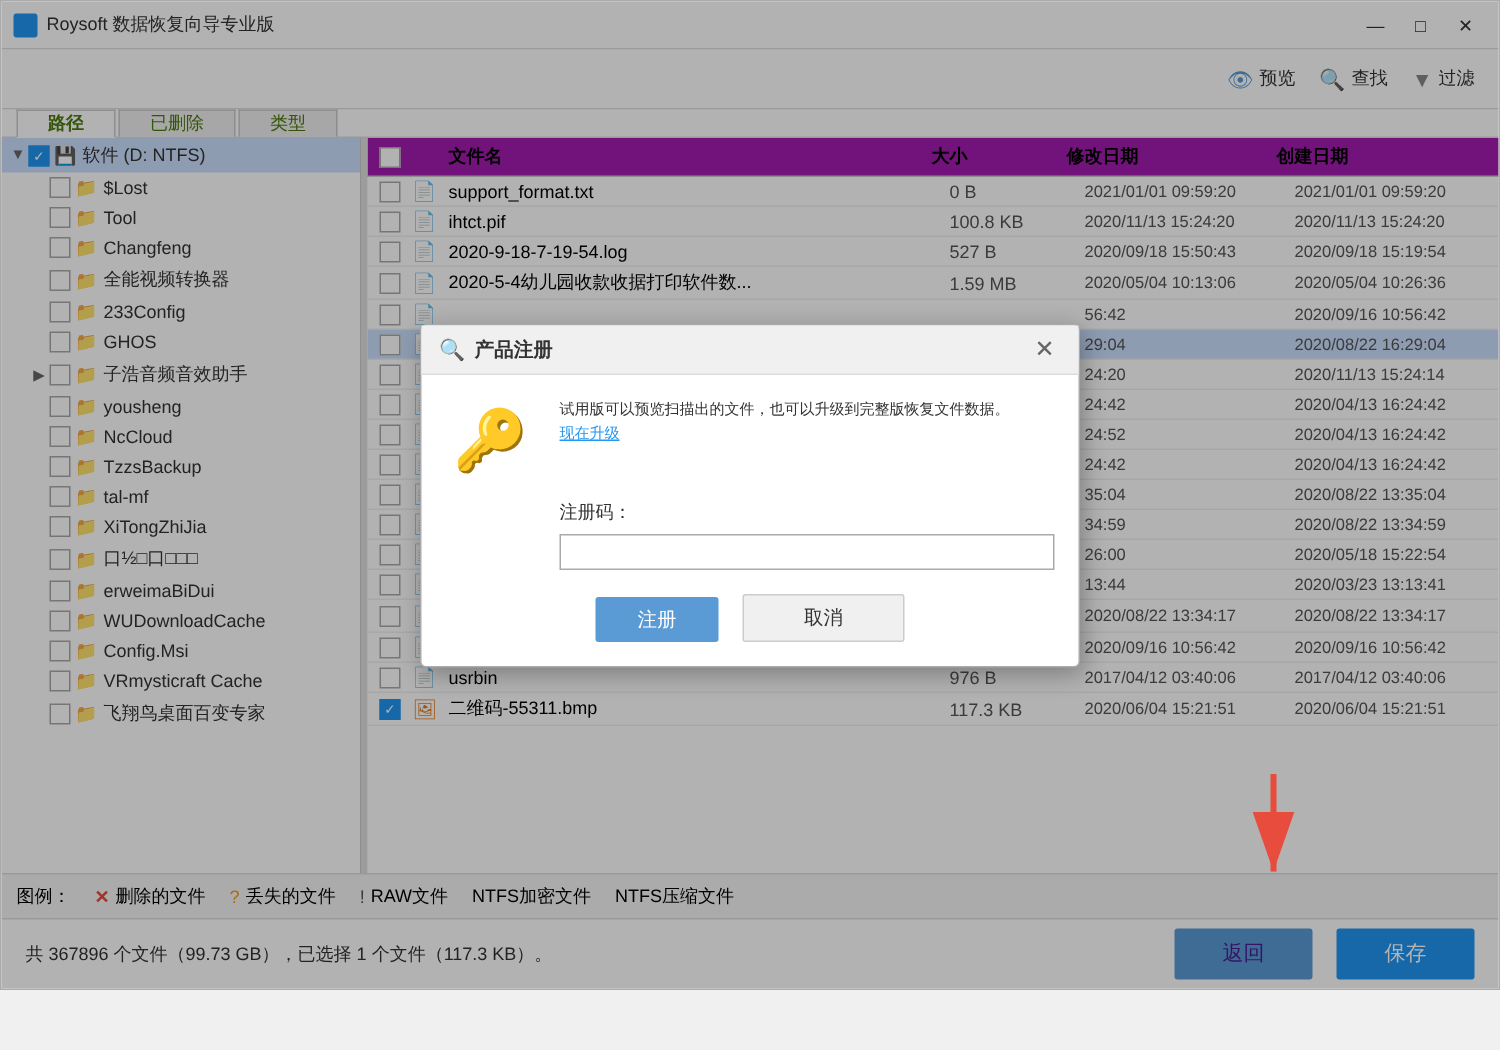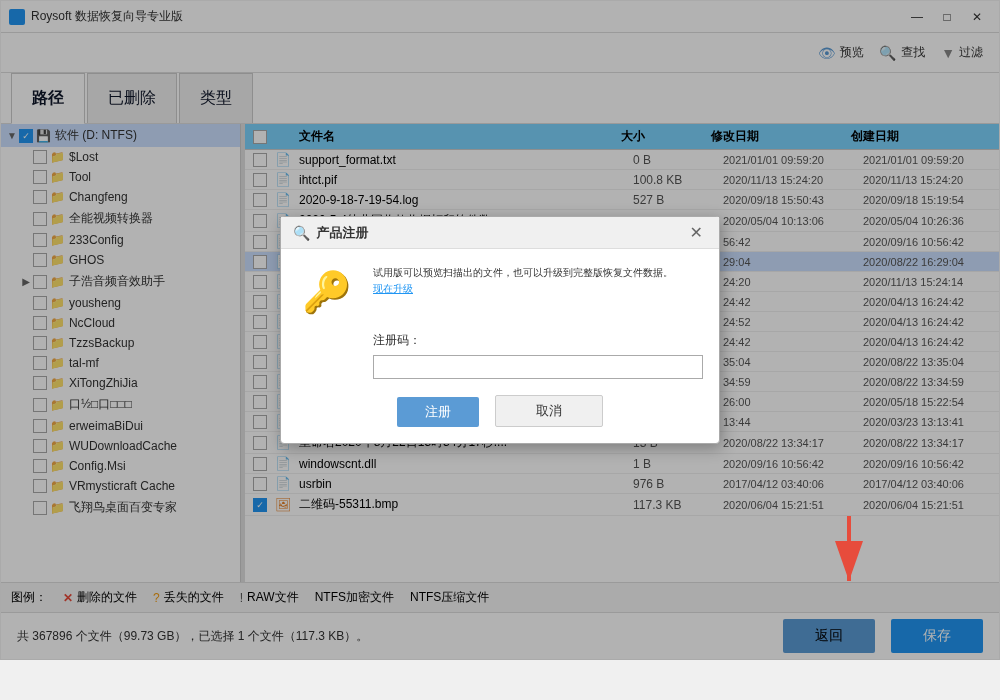--- a/index.html
+++ b/index.html
@@ -84,27 +84,27 @@
     .toolbar-btn .icon-filter { color: #888; font-size: 14px; }
 
     .tab-bar {
       background: #fff;
       display: flex;
       padding: 0 0 0 10px;
       border-bottom: 1px solid #ddd;
       flex-shrink: 0;
     }
     .tab {
-      padding: 14px 20px;
-      cursor: pointer;
-      font-size: 16px;
+      padding: 0 20px;
+      cursor: pointer;
+      font-size: 12px;
       border: 1px solid #ccc;
       border-bottom: none;
       background: #f0f0f0;
-      color: #0f172a;
+      color: #4d7c0f;
       margin-right: 2px;
     }
     .tab.active {
       background: #fff;
       border-bottom: 1px solid #fff;
       margin-bottom: -1px;
       font-weight: bold;
     }
 
     .content-area {
@@ -165,21 +165,21 @@
       flex-direction: column;
       background: #fff;
       overflow: hidden;
     }
     .file-table {
       flex: 1;
       overflow-y: auto;
     }
     .table-header {
       display: flex;
-      background: #7dd3fc;
+      background: #a21caf;
       border-bottom: 1px solid #ccc;
       font-weight: bold;
       font-size: 12px;
       padding: 4px 0;
       position: sticky;
       top: 0;
       z-index: 1;
     }
     .table-header .col-check { width: 30px; flex-shrink: 0; display: flex; align-items: center; justify-content: center; }
     .table-header .col-icon { width: 20px; flex-shrink: 0; }
@@ -232,21 +232,21 @@
       gap: 16px;
       font-size: 12px;
       flex-shrink: 0;
     }
     .legend-item { display: flex; align-items: center; gap: 4px; }
     .legend-x { color: #e74c3c; font-weight: bold; }
     .legend-q { color: #f39c12; }
     .legend-raw { color: #555; }
     .btn-back {
       background: #5b9bd5;
-      color: #000000;
+      color: #4c1d95;
       border: none;
       padding: 8px 32px;
       font-size: 14px;
       cursor: pointer;
       border-radius: 2px;
     }
     .btn-save {
       background: #2196F3;
       color: #fff;
       border: none;

